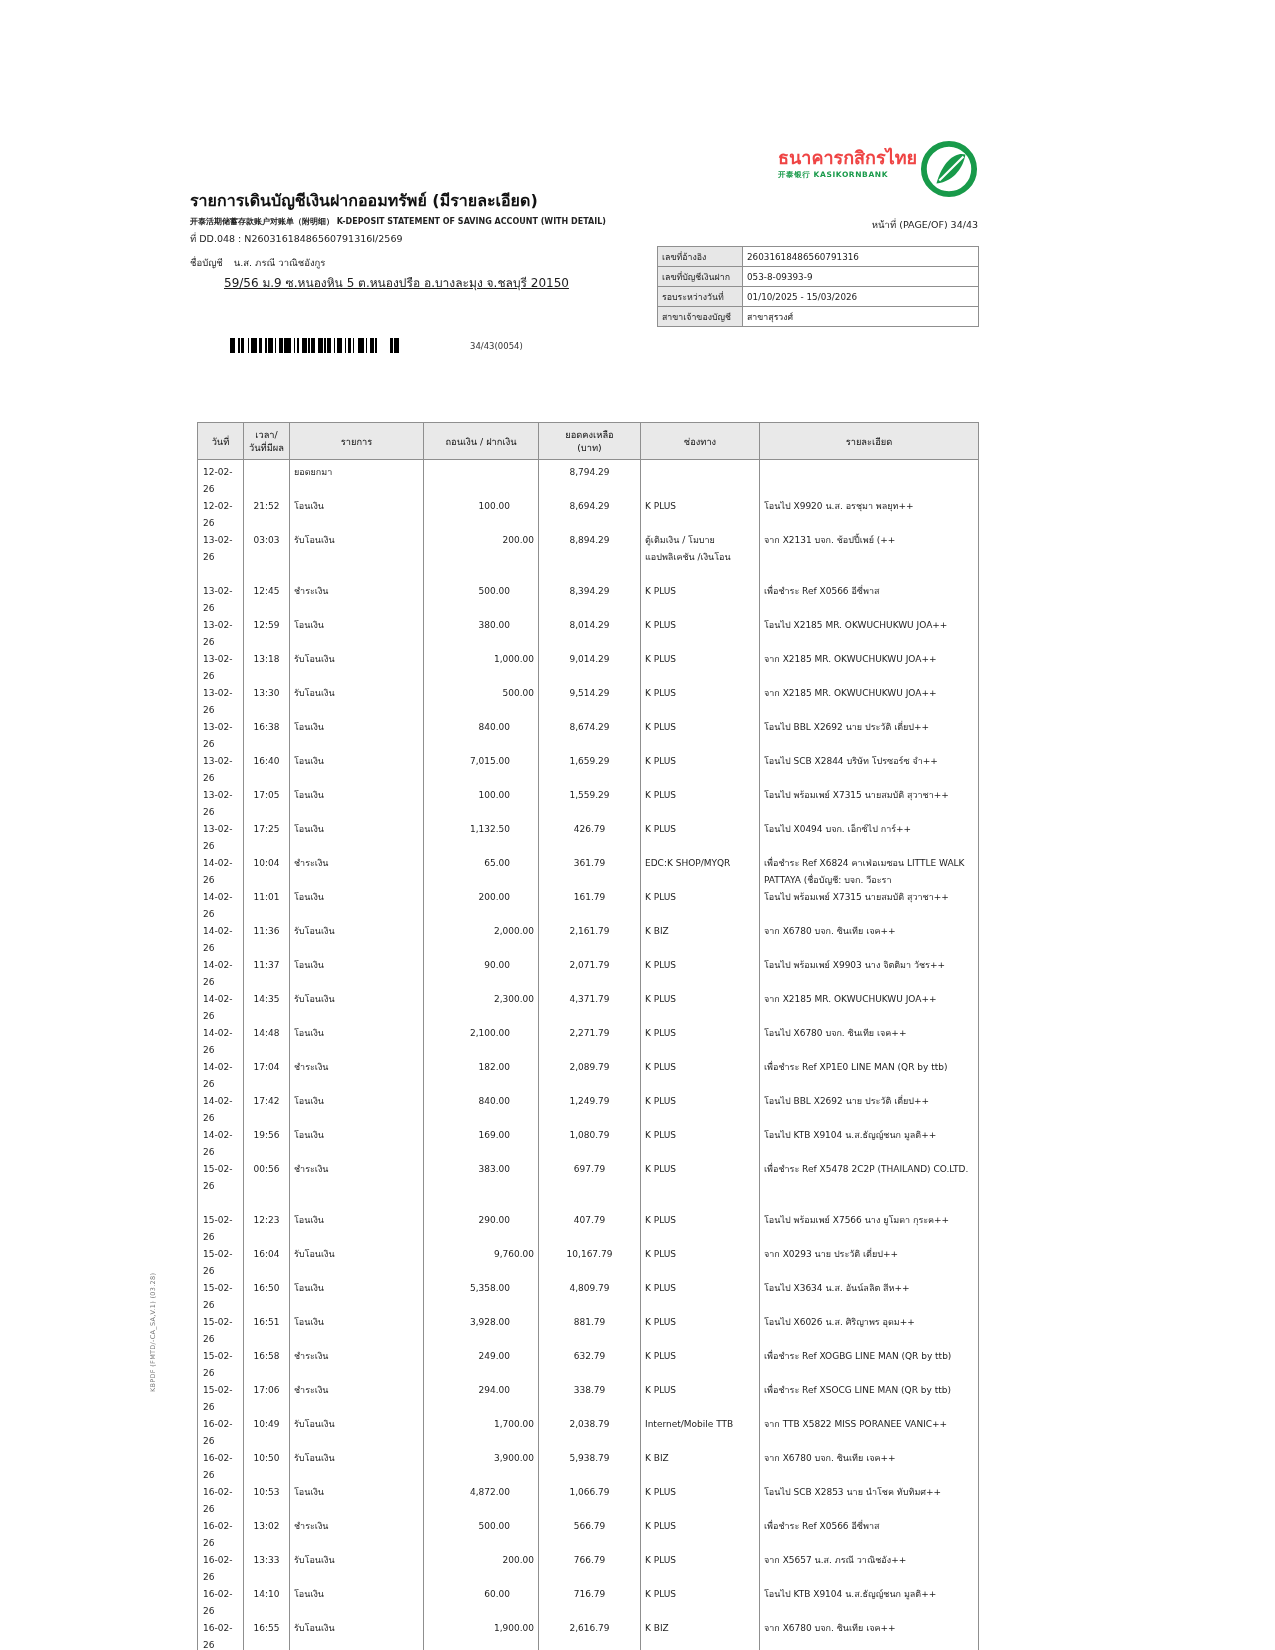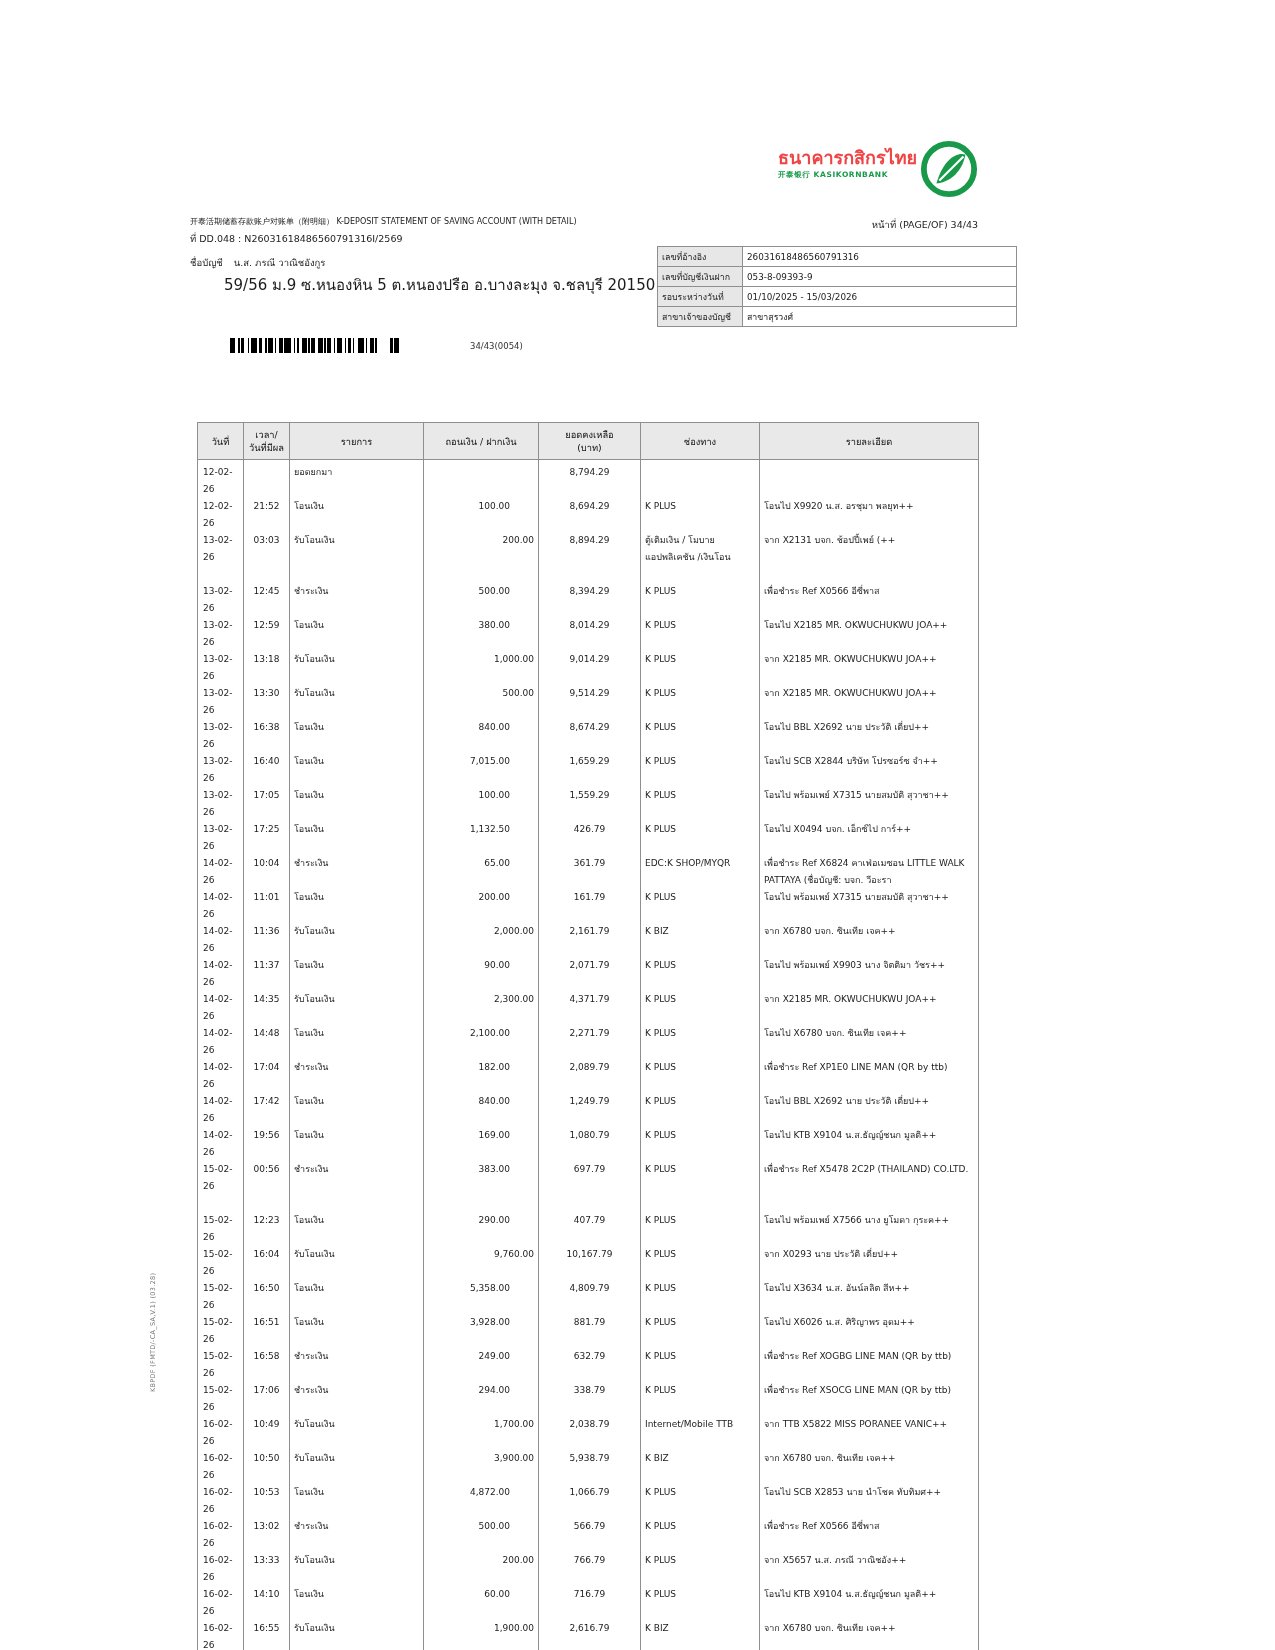--- a/index.html
+++ b/index.html
@@ -1,33 +1,33 @@
 <!DOCTYPE html>
 <html><head>
 <meta charset="utf-8">
 <style>
   html,body{margin:0;padding:0;background:#e0e0e0;}
   .page{position:relative;width:1275px;height:1650px;margin:0 auto;background:#ffffff;
         color:#1c1c1c;font-family:"DejaVu Sans","Liberation Sans",sans-serif;overflow:hidden;}
 
   
   .doc-title{position:absolute;left:190px;top:188px;font-size:16px;font-weight:bold;color:#111;}
-  .doc-subtitle{position:absolute;left:190px;top:216px;font-size:8px;font-weight:normal;color:#222;}
+  .doc-subtitle{position:absolute;left:190px;top:216px;font-size:8px;font-weight:bold;color:#222;}
   .bank-block{position:absolute;left:778px;top:148px;text-align:left;}
   .bank-name{color:#ef4444;font-weight:bold;font-size:18px;line-height:20px;}
   .bank-sub{color:#189a4a;font-weight:bold;font-size:7.5px;letter-spacing:.6px;margin-top:2px;}
   .bank-logo{position:absolute;left:920px;top:140px;width:58px;height:58px;}
   .page-label{position:absolute;left:640px;top:217px;width:338px;text-align:right;font-size:9.5px;}
   .doc-no{position:absolute;left:190px;top:231px;font-size:9.5px;}
   .acct-line{position:absolute;left:190px;top:255px;font-size:9.5px;}
   .acct-label{margin-right:8px;}
-  .acct-addr{position:absolute;left:224px;top:273px;font-size:15px;}
+  .acct-addr{position:absolute;left:224px;top:273px;font-size:12px;text-decoration:underline;}
 
   
-  .info-table{position:absolute;left:657px;top:246px;width:360px;border-collapse:collapse;font-size:8.8px;}
+  .info-table{position:absolute;left:657px;top:246px;width:322px;border-collapse:collapse;font-size:8.8px;}
   .info-table th,.info-table td{border:1px solid #8f8f8f;padding:3px 4px 2px;text-align:left;font-weight:normal;height:14px;}
   .info-table th{background:#e7e7e7;width:76px;}
 
   
   .barcode{position:absolute;left:230px;top:338px;height:15px;display:flex;align-items:stretch;}
   .barcode .bar{background:#000;}
   .barcode .sp{background:transparent;}
   .barcode-caption{position:absolute;left:470px;top:341px;font-size:8.5px;color:#333;}
 
   
@@ -49,20 +49,21 @@
   .c-amount{text-align:right;}
   .c-amount.out{padding-right:28px !important;}
   .c-amount.in{padding-right:4px !important;}
   .c-balance{text-align:center;padding-right:4px !important;}
 </style>
 </head>
 <body>
 
 <div class="page">
 
+  <div class="doc-title">รายการเดินบัญชีเงินฝากออมทรัพย์ (มีรายละเอียด)</div>
   <div class="doc-subtitle">开泰活期储蓄存款账户对账单（附明细） K-DEPOSIT STATEMENT OF SAVING ACCOUNT (WITH DETAIL)</div>
 
   <div class="bank-block">
     <div class="bank-name">ธนาคารกสิกรไทย</div>
     <div class="bank-sub">开泰银行 KASIKORNBANK</div>
   </div>
   <div class="bank-logo">
     <svg viewBox="0 0 60 60" width="58" height="58">
       <circle cx="30" cy="30" r="26" fill="#ffffff" stroke="#189a4a" stroke-width="6"></circle>
       <path d="M17 45 C24 20 38 12 47 15 C45 27 36 43 17 45 Z" fill="#189a4a"></path>

